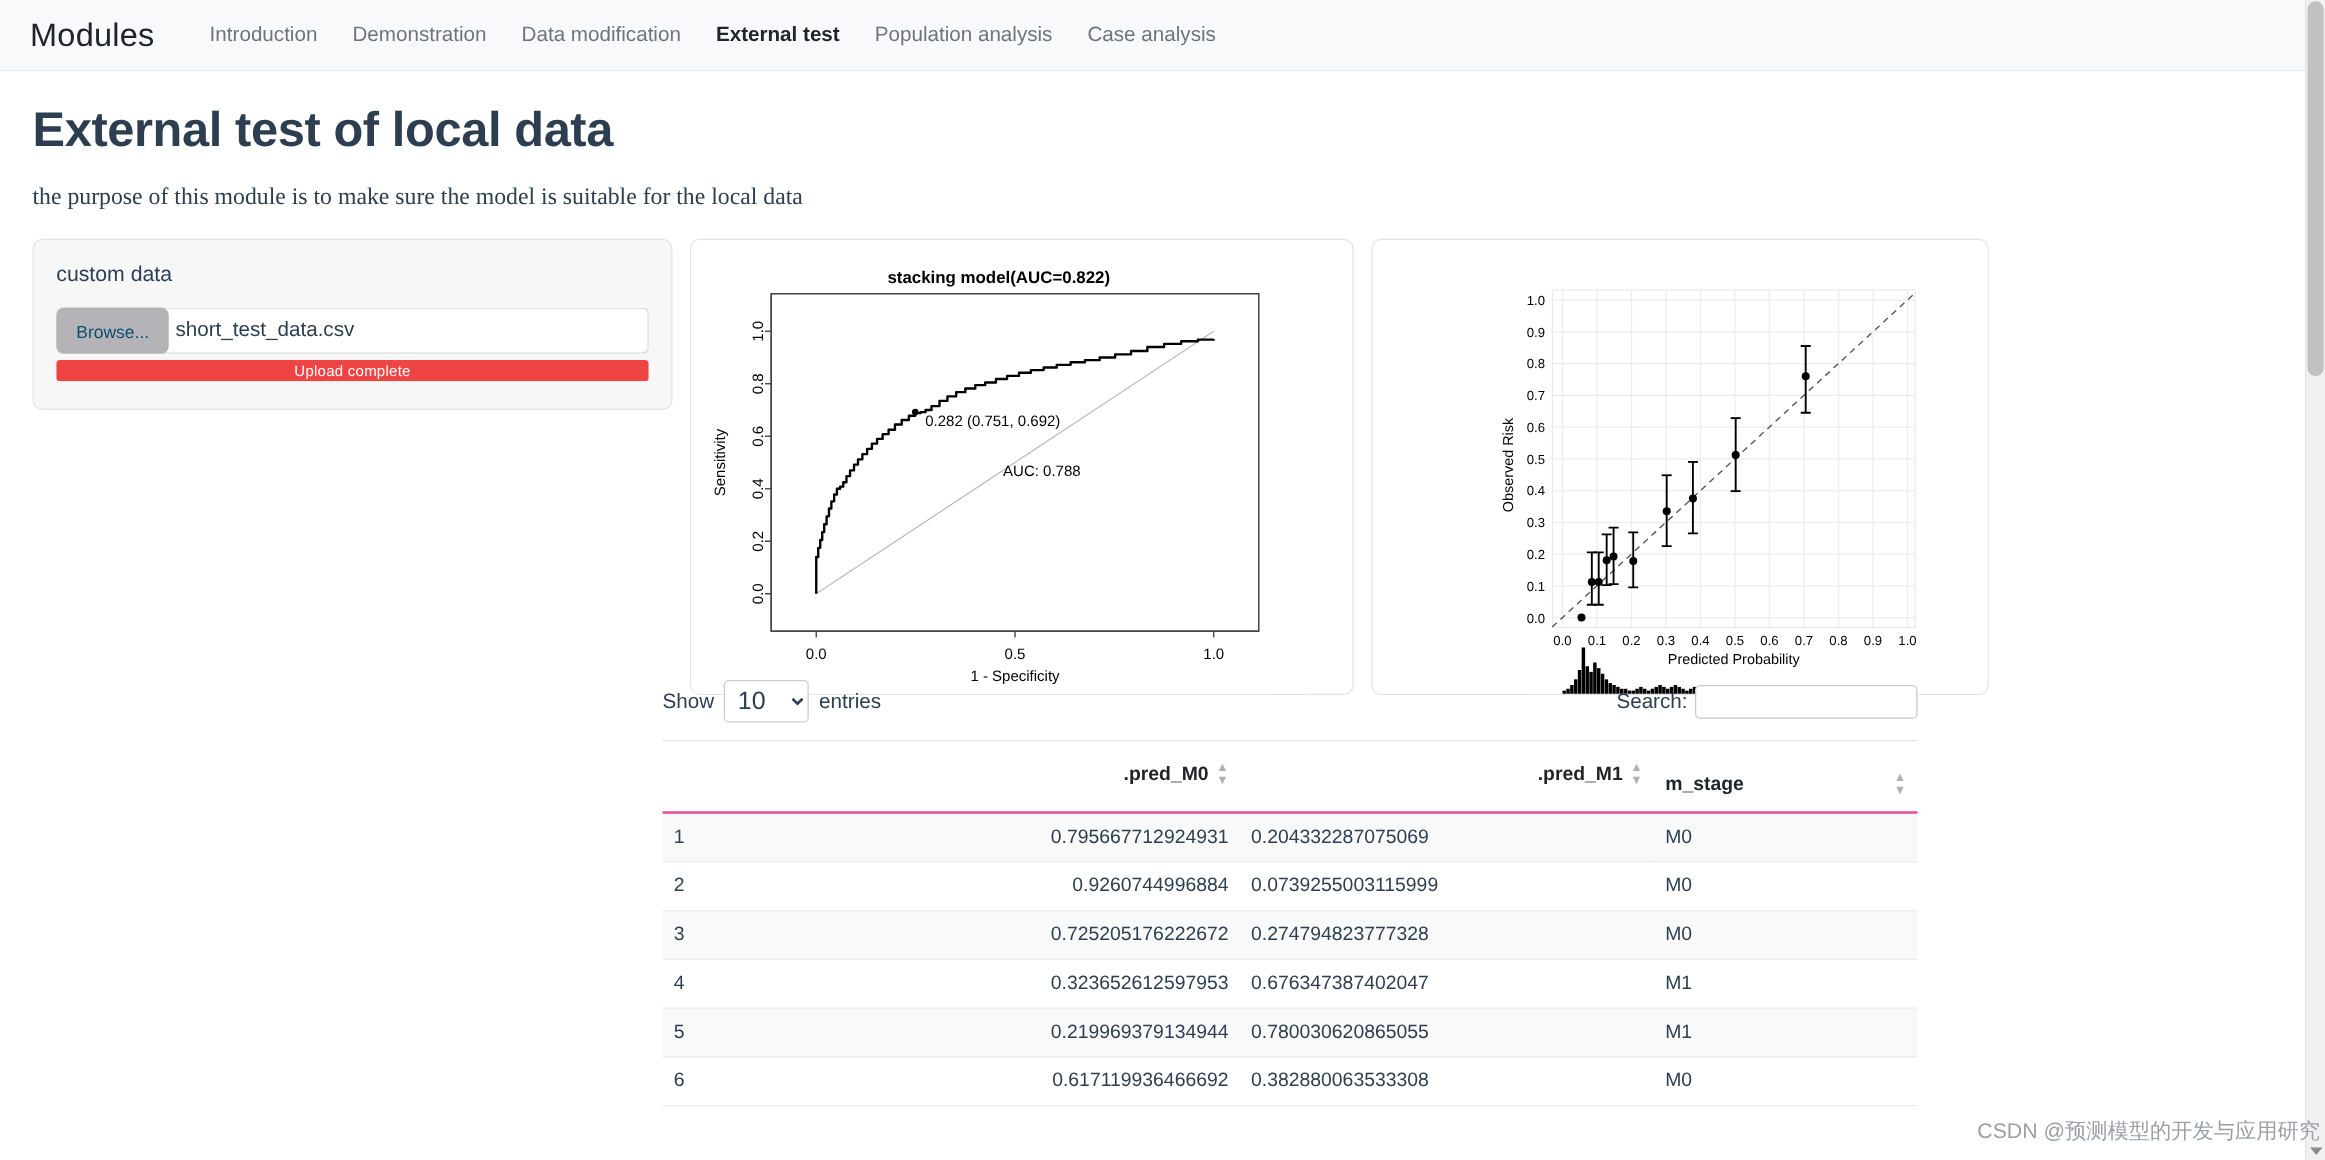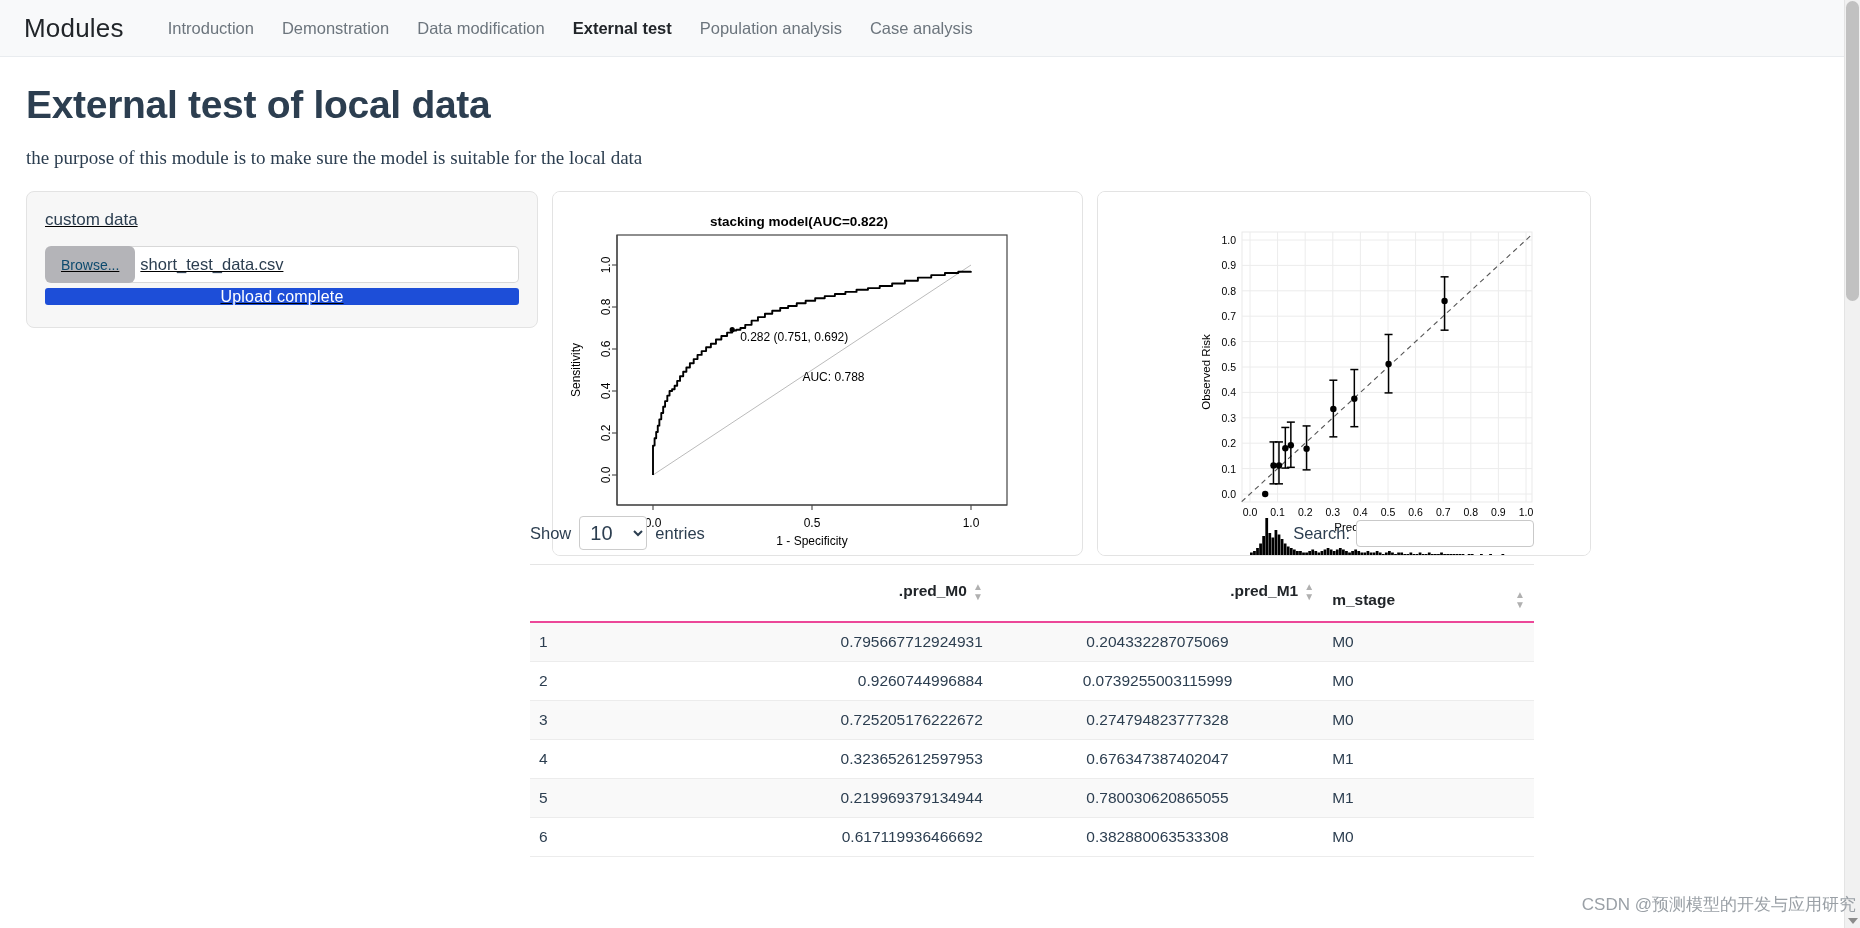--- a/index.html
+++ b/index.html
@@ -67,21 +67,20 @@
     margin: 0;
   }
 
   
   .main-row {
     display: flex;
     align-items: flex-start;
     padding: 22px 26px 0 26px;
     gap: 14px;
     box-sizing: border-box;
-    text-decoration: underline;
   }
 
   
   .side-card {
     width: 512px;
     background: #f7f7f7;
     border: 1px solid #e3e3e3;
     border-radius: 8px;
     padding: 18px 18px 22px 18px;
     box-sizing: border-box;
@@ -129,23 +128,23 @@
   .progress-wrap {
     margin-top: 5px;
     height: 17px;
     background: #e9ecef;
     border-radius: 3px;
     overflow: hidden;
   }
   .progress-bar {
     height: 100%;
     width: 100%;
-    background: #1d4ed8;
+    background: #ef4444;
     color: #ffffff;
-    font-size: 16px;
+    font-size: 12px;
     display: flex;
     align-items: center;
     justify-content: center;
     letter-spacing: 0.2px;
   }
 
   
   .plot-card {
     background: #ffffff;
     border: 1px solid #e3e3e3;
@@ -154,21 +153,21 @@
     flex: 0 0 auto;
     overflow: hidden;
   }
   #roc-card { width: 531px; height: 365px; }
   #cal-card { width: 494px; height: 365px; }
 
   
   .table-section {
     position: absolute;
     left: 530px;
-    top: 516px;
+    top: 544px;
     width: 1004px;
   }
   .table-controls {
     display: flex;
     align-items: center;
     justify-content: space-between;
     margin-bottom: 14px;
   }
   .length-ctrl {
     display: flex;
@@ -221,21 +220,21 @@
   th.col-idx   { width: 9%;  text-align: left; }
   th.col-m0    { width: 37%; text-align: right; }
   th.col-m1    { width: 33%; text-align: right; }
   th.col-stage { width: 21%; text-align: left; }
   table.dt tbody td {
     padding: 10px 9px;
     border-bottom: 1px solid #ececec;
   }
   td.c-idx   { text-align: left; }
   td.c-m0    { text-align: right; }
-  td.c-m1    { text-align: center; }
+  td.c-m1    { text-align: left; }
   td.c-stage { text-align: left; padding-left: 14px; }
   table.dt tbody tr:nth-child(odd) { background: #f9f9f9; }
   table.dt tbody tr:nth-child(even) { background: #ffffff; }
   .sort-arrows {
     display: inline-block;
     margin-left: 6px;
     color: #b0b0b0;
     font-size: 10px;
     line-height: 1;
     vertical-align: middle;

